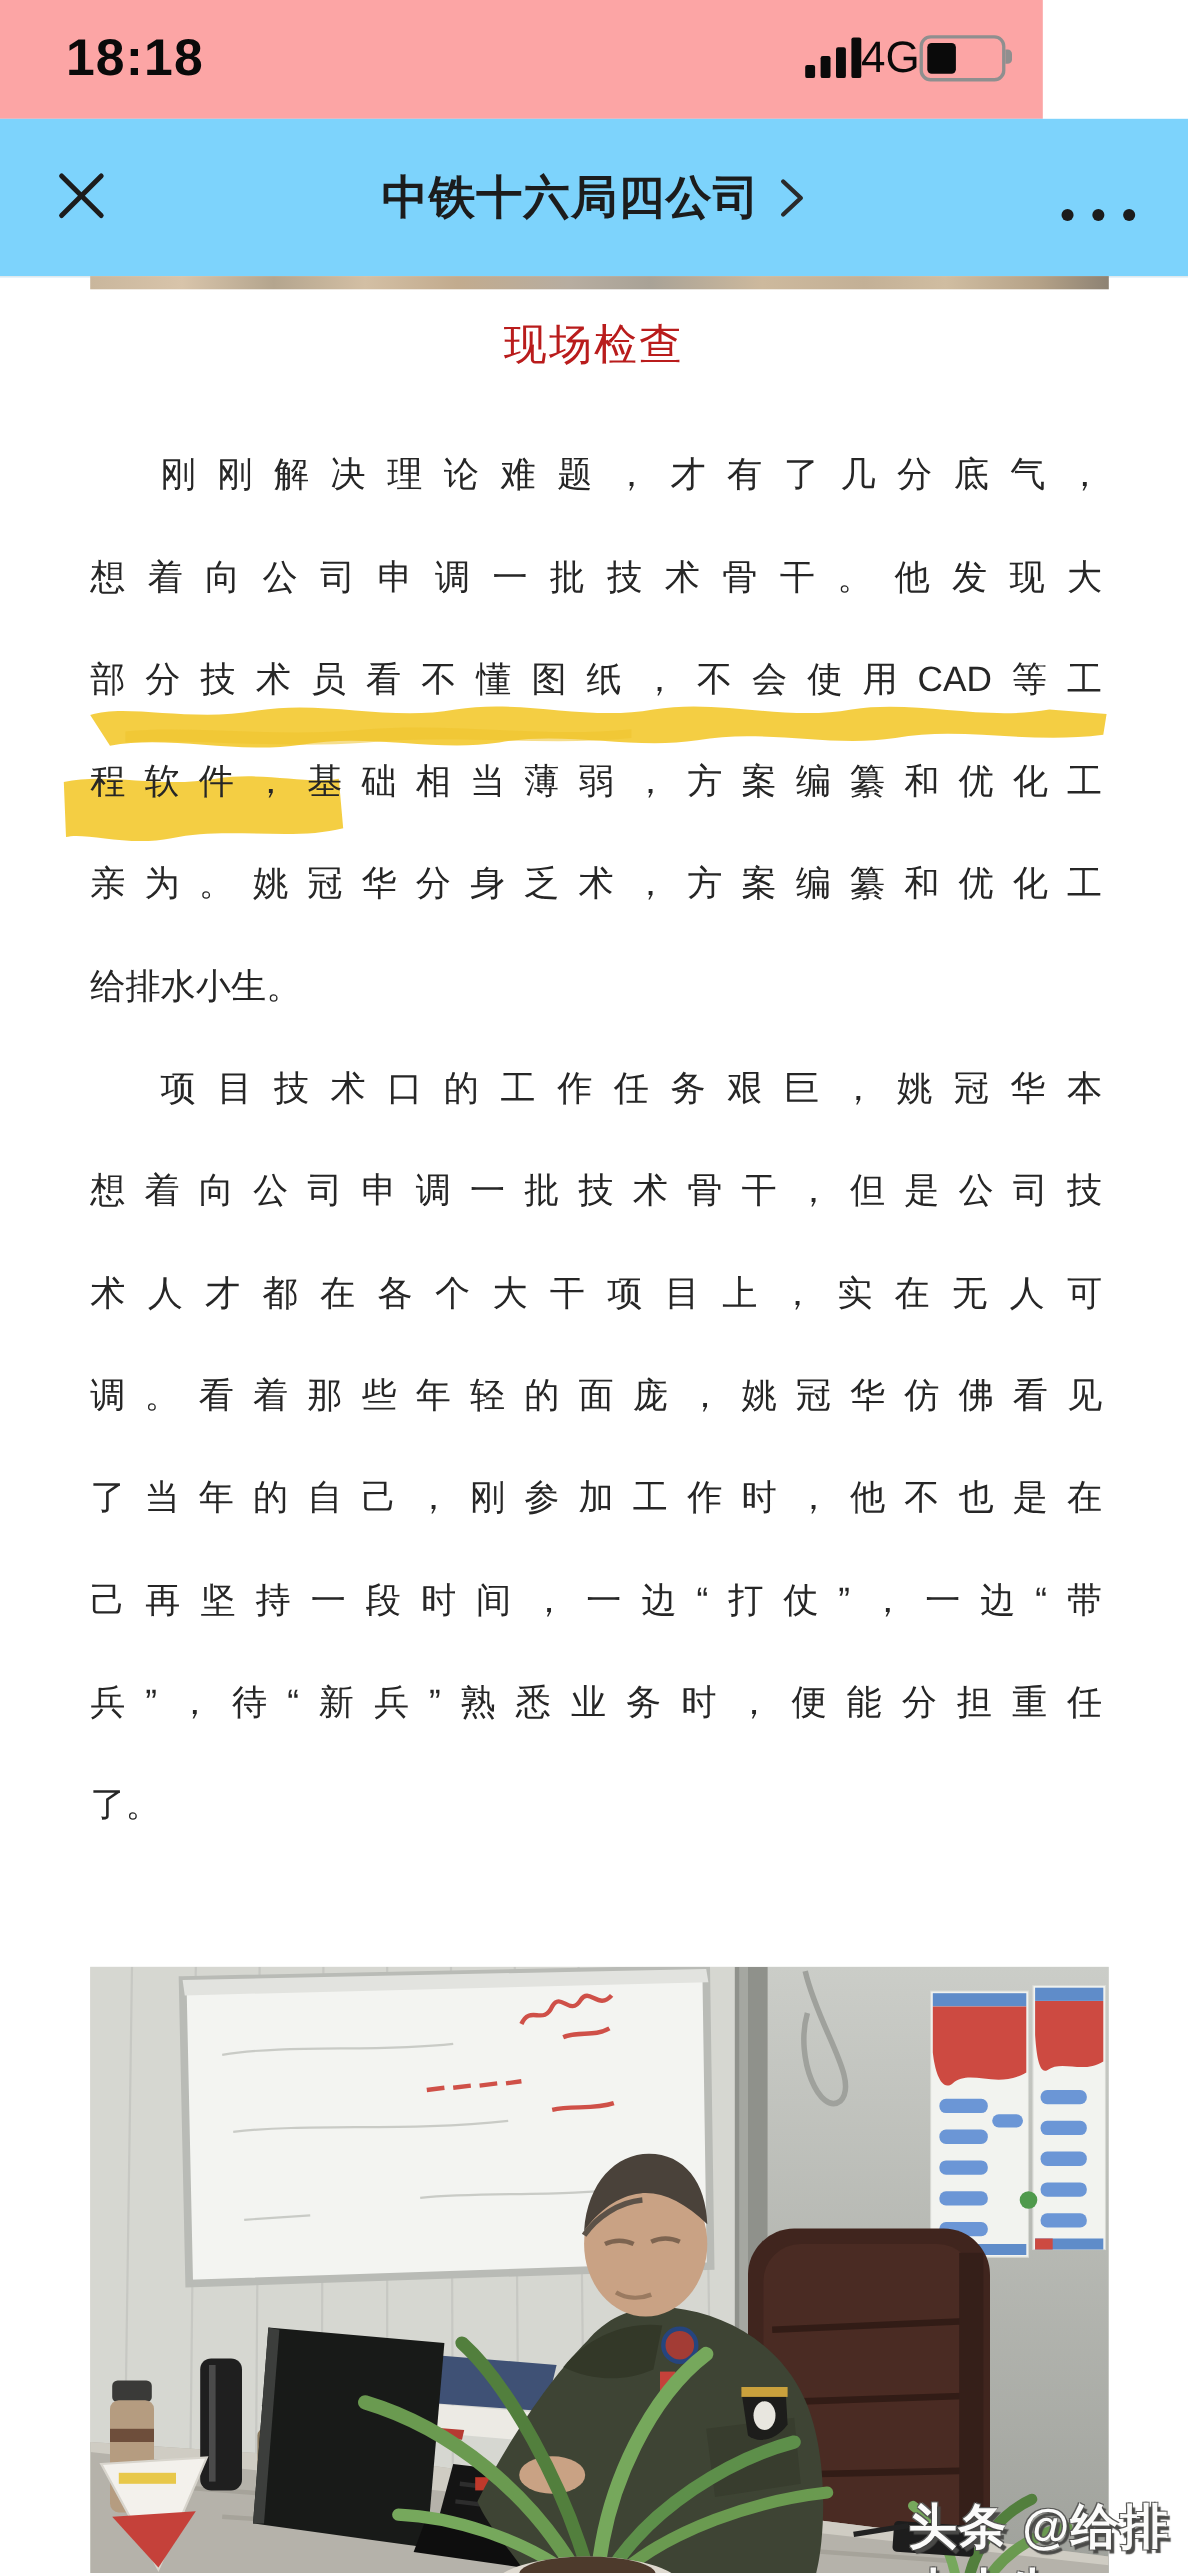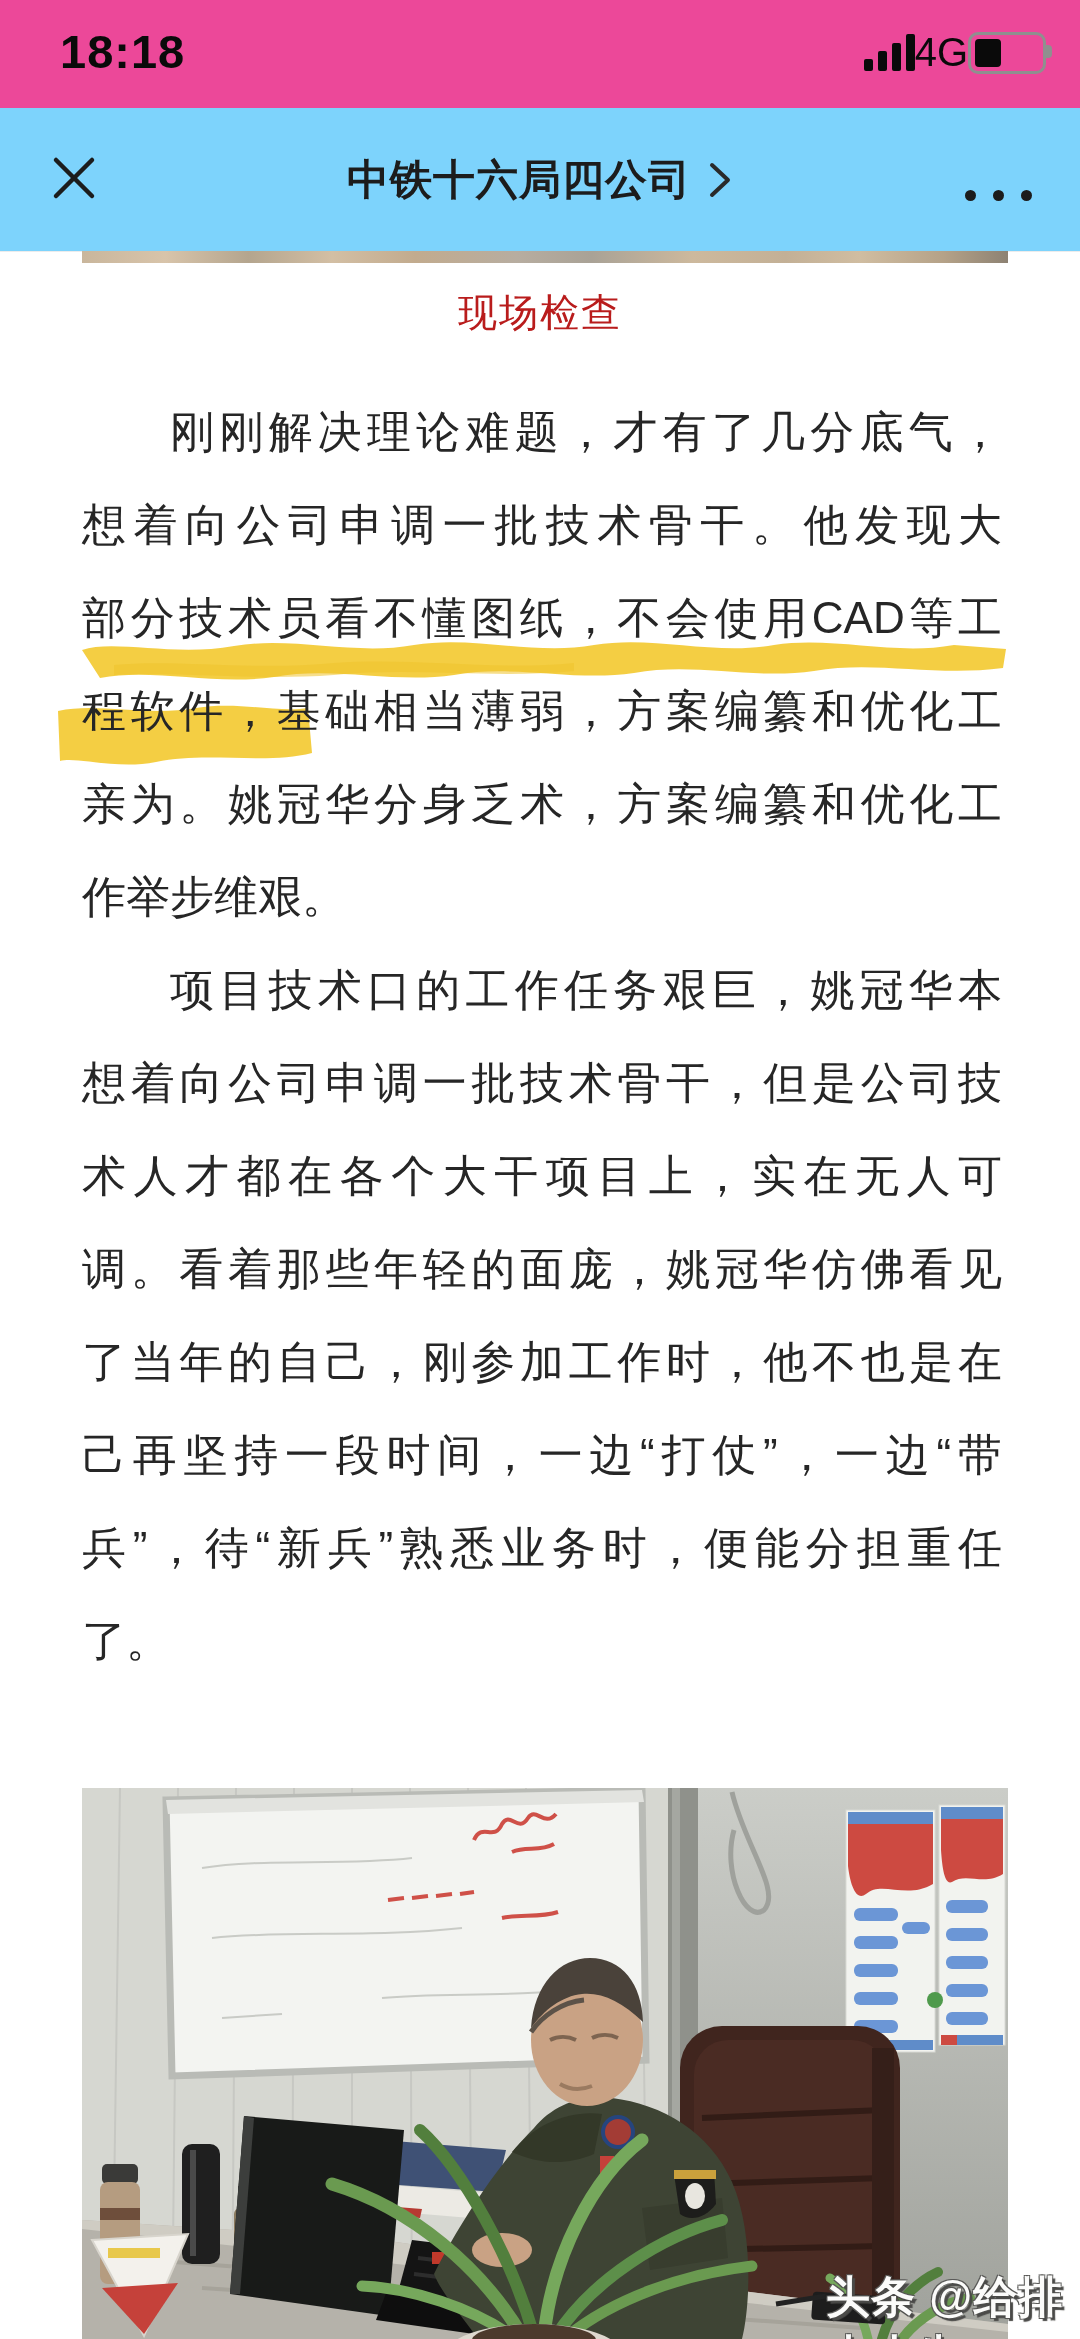--- a/index.html
+++ b/index.html
@@ -2,21 +2,21 @@
 <html><head>
 <meta charset="utf-8">
 <style>
   html,body{margin:0;padding:0;}
   body{
     width:1080px;height:2339px;position:relative;background:#ffffff;
     font-family:"Liberation Sans","DejaVu Sans",sans-serif;
     color:#262626;overflow:hidden;
   }
   
-  .status-bar{position:absolute;top:0;left:0;width:1080px;height:108px;background:#ec4899;}
+  .status-bar{position:absolute;top:0;left:0;width:948px;height:108px;background:#fca5a5;}
   .status-time{position:absolute;left:60px;top:24px;font-size:47px;font-weight:700;color:#0a0a0a;letter-spacing:1px;}
   .status-right{position:absolute;right:34px;top:30px;display:flex;align-items:center;}
   .sig{display:flex;align-items:flex-end;gap:5px;height:40px;padding-bottom:4px;}
   .sig i{display:block;width:9px;background:#0a0a0a;border-radius:2px;}
   .sig i:nth-child(1){height:12px}.sig i:nth-child(2){height:20px}
   .sig i:nth-child(3){height:28px}.sig i:nth-child(4){height:37px}
   .net{font-size:40px;color:#0a0a0a;font-weight:400;}
   .batt{position:relative;width:72px;height:36px;border:3px solid #8f8f8f;border-radius:10px;}
   .batt .fill{position:absolute;left:4px;top:4px;bottom:4px;width:26px;background:#0a0a0a;border-radius:4px;}
   .batt .nub{position:absolute;right:-9px;top:10px;width:6px;height:13px;background:#8f8f8f;border-radius:0 4px 4px 0;}
@@ -26,21 +26,21 @@
   .nav-title{position:absolute;left:0;top:0;width:100%;height:100%;display:flex;align-items:center;justify-content:center;gap:16px;}
   .nav-title .t{font-size:42px;font-weight:600;color:#1c1c1c;letter-spacing:1px;}
   .nav-more{position:absolute;right:48px;top:82px;display:flex;gap:17px;cursor:pointer;}
   .nav-more i{width:11px;height:11px;border-radius:50%;background:#1c1c1c;display:block;}
   
   .photo-strip{position:absolute;top:251px;left:82px;width:926px;height:12px;
     background:linear-gradient(90deg,#c9b69c 0%,#d8c4aa 9%,#b4a58e 18%,#d3bfa4 27%,#c2ab8e 36%,#b7ada0 47%,#a9a296 55%,#cdb99d 66%,#c3b096 76%,#d0bda1 84%,#b5a288 93%,#8d8273 100%);}
   .caption{position:absolute;top:286px;left:0;width:1080px;text-align:center;font-size:39px;color:#b91c1c;letter-spacing:2px;}
   .article{position:absolute;top:385px;left:82px;width:920px;}
   .hl-svg{position:absolute;left:-28px;top:220px;width:986px;height:180px;z-index:0;}
-  .line{position:relative;z-index:1;height:93px;line-height:93px;font-size:44px;color:#262626;
+  .line{position:relative;z-index:1;height:93px;line-height:93px;font-size:32px;color:#262626;
     text-align:justify;text-align-last:justify;white-space:nowrap;}
   .line.first{text-indent:2em;}
   .line.short{text-align-last:left;white-space:normal;}
   
   .photo{position:absolute;top:1788px;left:82px;width:926px;height:551px;overflow:hidden;background:#d6d7d1;}
   .watermark{position:absolute;left:826px;top:2268px;font-size:44px;font-weight:700;color:#fbfbfa;letter-spacing:1px;z-index:5;
     text-shadow:3px 3px 1px #4a4a48,-1px -1px 0 #5a5a58,1px -1px 0 #5a5a58,-1px 1px 0 #5a5a58;}
 </style>
 </head>
 <body>
@@ -91,21 +91,21 @@
     <path fill="#f3ca33" opacity="0.92" d="M28,45 C60,34 120,52 180,41 C240,31 300,51 360,40 C420,30 480,51 540,40 C600,30 660,51 720,40 C780,31 840,51 900,40 L952,44 L949,63 C880,72 820,55 760,66 C700,75 640,57 580,68 C520,77 460,59 400,70 C340,79 280,61 220,72 C160,81 100,63 46,73 Z"></path>
     <path fill="#f3ca33" opacity="0.92" d="M4,106 C44,97 92,112 142,103 C184,96 224,108 254,103 L258,148 C212,160 152,146 102,157 C62,165 22,151 6,156 Z"></path>
     <path fill="#eec32c" opacity="0.55" d="M60,60 C120,54 200,66 280,58 C360,52 440,66 520,58 L520,66 C440,74 360,62 280,70 C200,76 120,66 60,70 Z"></path>
   </svg>
 
   <div class="line first">刚刚解决理论难题，才有了几分底气，</div>
   <div class="line">想着向公司申调一批技术骨干。他发现大</div>
   <div class="line">部分技术员看不懂图纸，不会使用CAD等工</div>
   <div class="line">程软件，基础相当薄弱，方案编纂和优化工</div>
   <div class="line">亲为。姚冠华分身乏术，方案编纂和优化工</div>
-  <div class="line short">作举步维艰。</div>
+  <div class="line short">给排水小生。</div>
 
   <div class="line first">项目技术口的工作任务艰巨，姚冠华本</div>
   <div class="line">想着向公司申调一批技术骨干，但是公司技</div>
   <div class="line">术人才都在各个大干项目上，实在无人可</div>
   <div class="line">调。看着那些年轻的面庞，姚冠华仿佛看见</div>
   <div class="line">了当年的自己，刚参加工作时，他不也是在</div>
   <div class="line">己再坚持一段时间，一边“打仗”，一边“带</div>
   <div class="line">兵”，待“新兵”熟悉业务时，便能分担重任</div>
   <div class="line short">了。</div>
 </div>

